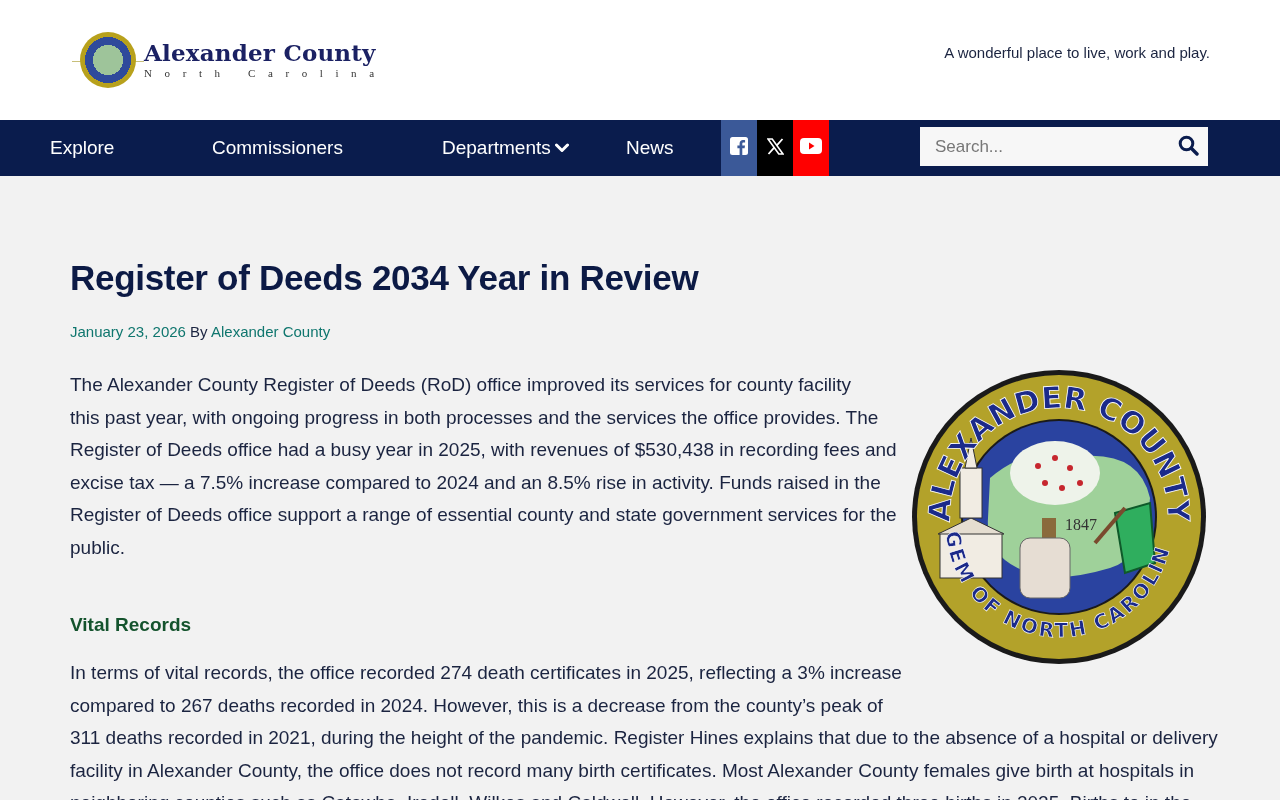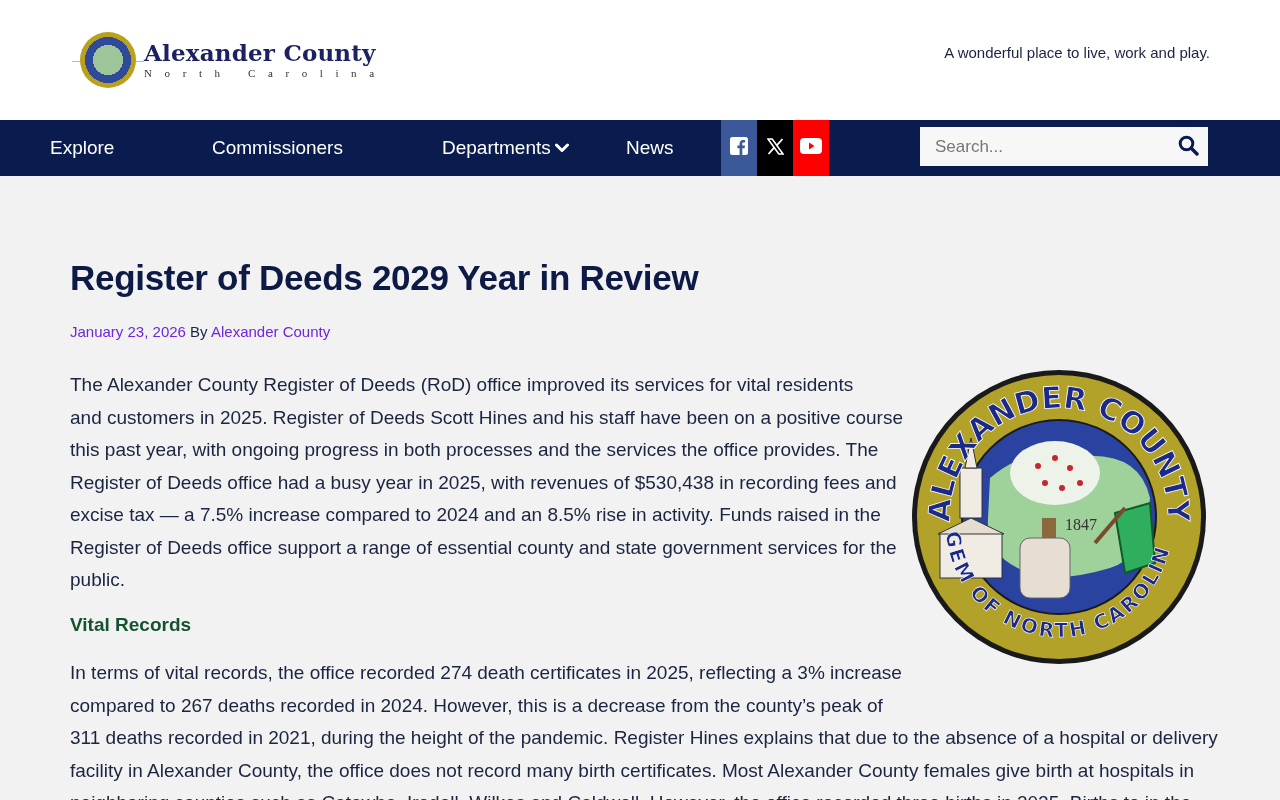--- a/index.html
+++ b/index.html
@@ -77,21 +77,21 @@
 
   
   .content { position: absolute; left: 70px; top: 176px; width: 1140px; }
   .post-title {
     position: absolute; top: 82px; left: 0; font-size: 35px; font-weight: bold;
     color: #0c1a45; white-space: nowrap; letter-spacing: -0.3px;
   }
   .post-meta {
     position: absolute; top: 147px; left: 0; font-size: 15px; color: #1b2440; white-space: nowrap;
   }
-  .post-meta a { color: #6d28d9; text-decoration: none; cursor: pointer; }
+  .post-meta a { color: #0f766e; text-decoration: none; cursor: pointer; }
   .seal {
     position: absolute; left: 840px; top: 192px; width: 298px; height: 298px;
   }
   .para {
     position: absolute; left: 0; font-size: 19px; line-height: 32.5px; color: #1b2440;
   }
   .p1 { top: 193px; width: 815px; }
   .section-h {
     position: absolute; left: 0; top: 438px; font-size: 19px; font-weight: bold; color: #14532d;
   }
@@ -164,30 +164,29 @@
         <svg width="21" height="21" viewBox="0 0 21 21">
             <circle cx="8.5" cy="8.5" r="6.3" stroke="#0a1c4d" stroke-width="3" fill="none"></circle>
             <path d="M13.3 13.3 L19 19" stroke="#0a1c4d" stroke-width="3.4" stroke-linecap="round"></path>
           </svg>
       </span>
     </button>
   </div>
 </nav>
 
 <main class="content">
-  <h1 class="post-title">Register of Deeds 2029 Year in Review</h1>
+  <h1 class="post-title">Register of Deeds 2034 Year in Review</h1>
   <div class="post-meta">
     <a>January 23, 2026</a>
     <span>By</span>
     <a>Alexander County</a>
   </div>
 
   <div class="para p1">
-    <span class="line">The Alexander County Register of Deeds (RoD) office improved its services for vital residents</span>
-    <span class="line">and customers in 2025. Register of Deeds Scott Hines and his staff have been on a positive course</span>
+    <span class="line">The Alexander County Register of Deeds (RoD) office improved its services for county facility</span>
     <span class="line">this past year, with ongoing progress in both processes and the services the office provides. The</span>
     <span class="line">Register of Deeds office had a busy year in 2025, with revenues of $530,438 in recording fees and</span>
     <span class="line">excise tax — a 7.5% increase compared to 2024 and an 8.5% rise in activity. Funds raised in the</span>
     <span class="line">Register of Deeds office support a range of essential county and state government services for the</span>
     <span class="line">public.</span>
   </div>
 
   <div class="seal">
     <svg width="298" height="298" viewBox="0 0 298 298">
       <defs>

